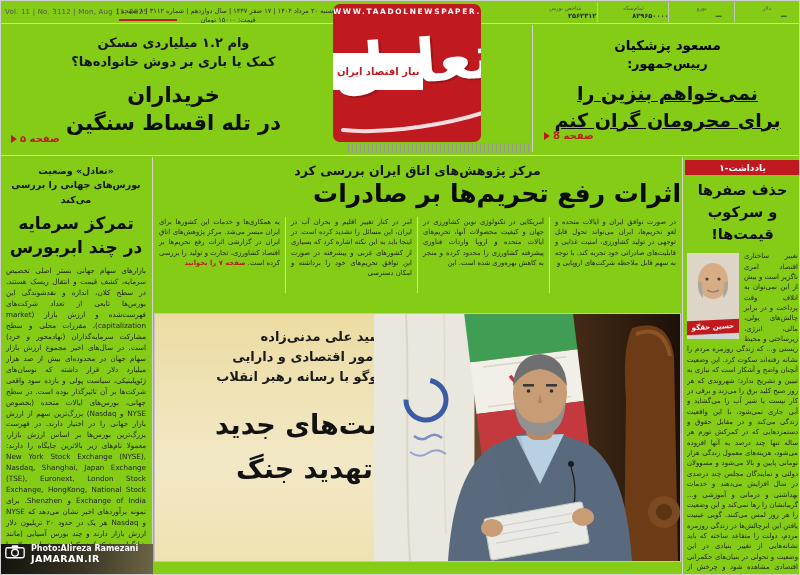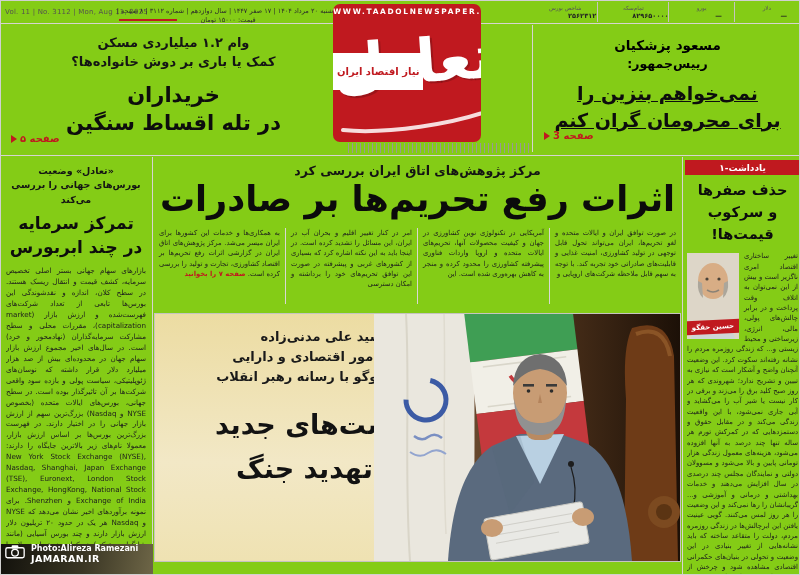--- a/index.html
+++ b/index.html
@@ -53,21 +53,21 @@
   
   .credit { position:absolute; left:0; top:543px; width:152px; height:30px;
             background:linear-gradient(100deg,#12110c 0%,#3a3624 55%,#6e6647 100%);
             display:flex; align-items:flex-start; gap:6px; padding-left:4px; }
   .credit-texts { display:flex; flex-direction:column; }
   .cr1 { font-size:8px; color:#fff; font-weight:bold; }
   .cr2 { font-size:9.5px; color:#fff; font-weight:bold; letter-spacing:.4px; }
   
   .main-story { position:absolute; left:153px; top:156px; width:527px; direction:rtl; }
   .m-k { font-size:12.5px; font-weight:bold; text-align:center; margin-top:6px; color:#141414; }
-  .m-h { font-size:35px; font-weight:bold; text-align:center; margin-top:1px; color:#0b0b0b; }
+  .m-h { font-size:25px; font-weight:bold; margin-top:1px; color:#0b0b0b; }
   .m-cols { display:flex; margin-top:9px; height:76px; overflow:hidden; }
   .bcol { flex:1; padding:0 5px; font-size:6.8px; line-height:1.5; text-align:justify; color:#1d1d1d; }
   .bcol:not(:last-child) { border-left:1px solid #d9d7d3; }
   .readmore { color:#c0191f; font-weight:bold; }
   
   .interview { position:absolute; left:153px; top:312px; width:527px; height:249px; border:1px solid #c6c4c0;
                background:linear-gradient(180deg,#ecdca2 0%,#f2e8c6 60%,#efe2b2 100%); overflow:hidden; }
   .int-text { position:absolute; left:14px; top:13px; width:305px; text-align:center; direction:rtl; }
   .int-line { font-size:13px; font-weight:bold; color:#1a1a1a; line-height:1.55; }
   .int-h { font-size:27px; font-weight:bold; color:#121212; line-height:1.6; }
@@ -135,21 +135,21 @@
 
   <div class="hairline" style="left:531px;top:24px;width:1px;height:127px;"></div>
 
   <div class="president">
     <div class="p-k1">مسعود پزشکیان</div>
     <div class="p-k2">رییس‌جمهور:</div>
     <div class="p-h">نمی‌خواهم بنزین را</div>
     <div class="p-h p-h2">برای محرومان گران کنم</div>
     <div class="pageref">
       <i class="tri"></i>
-      <span>صفحه 3</span>
+      <span>صفحه 8</span>
     </div>
   </div>
 
   <div class="hairline" style="left:0;top:154px;width:800px;height:1px;"></div>
   <div class="hairline" style="left:151px;top:156px;width:1px;height:419px;"></div>
   <div class="hairline" style="left:681px;top:156px;width:1px;height:419px;"></div>
 
   <div class="bourse">
     <div class="b-k">
       <div>«تعادل» وضعیت</div>

